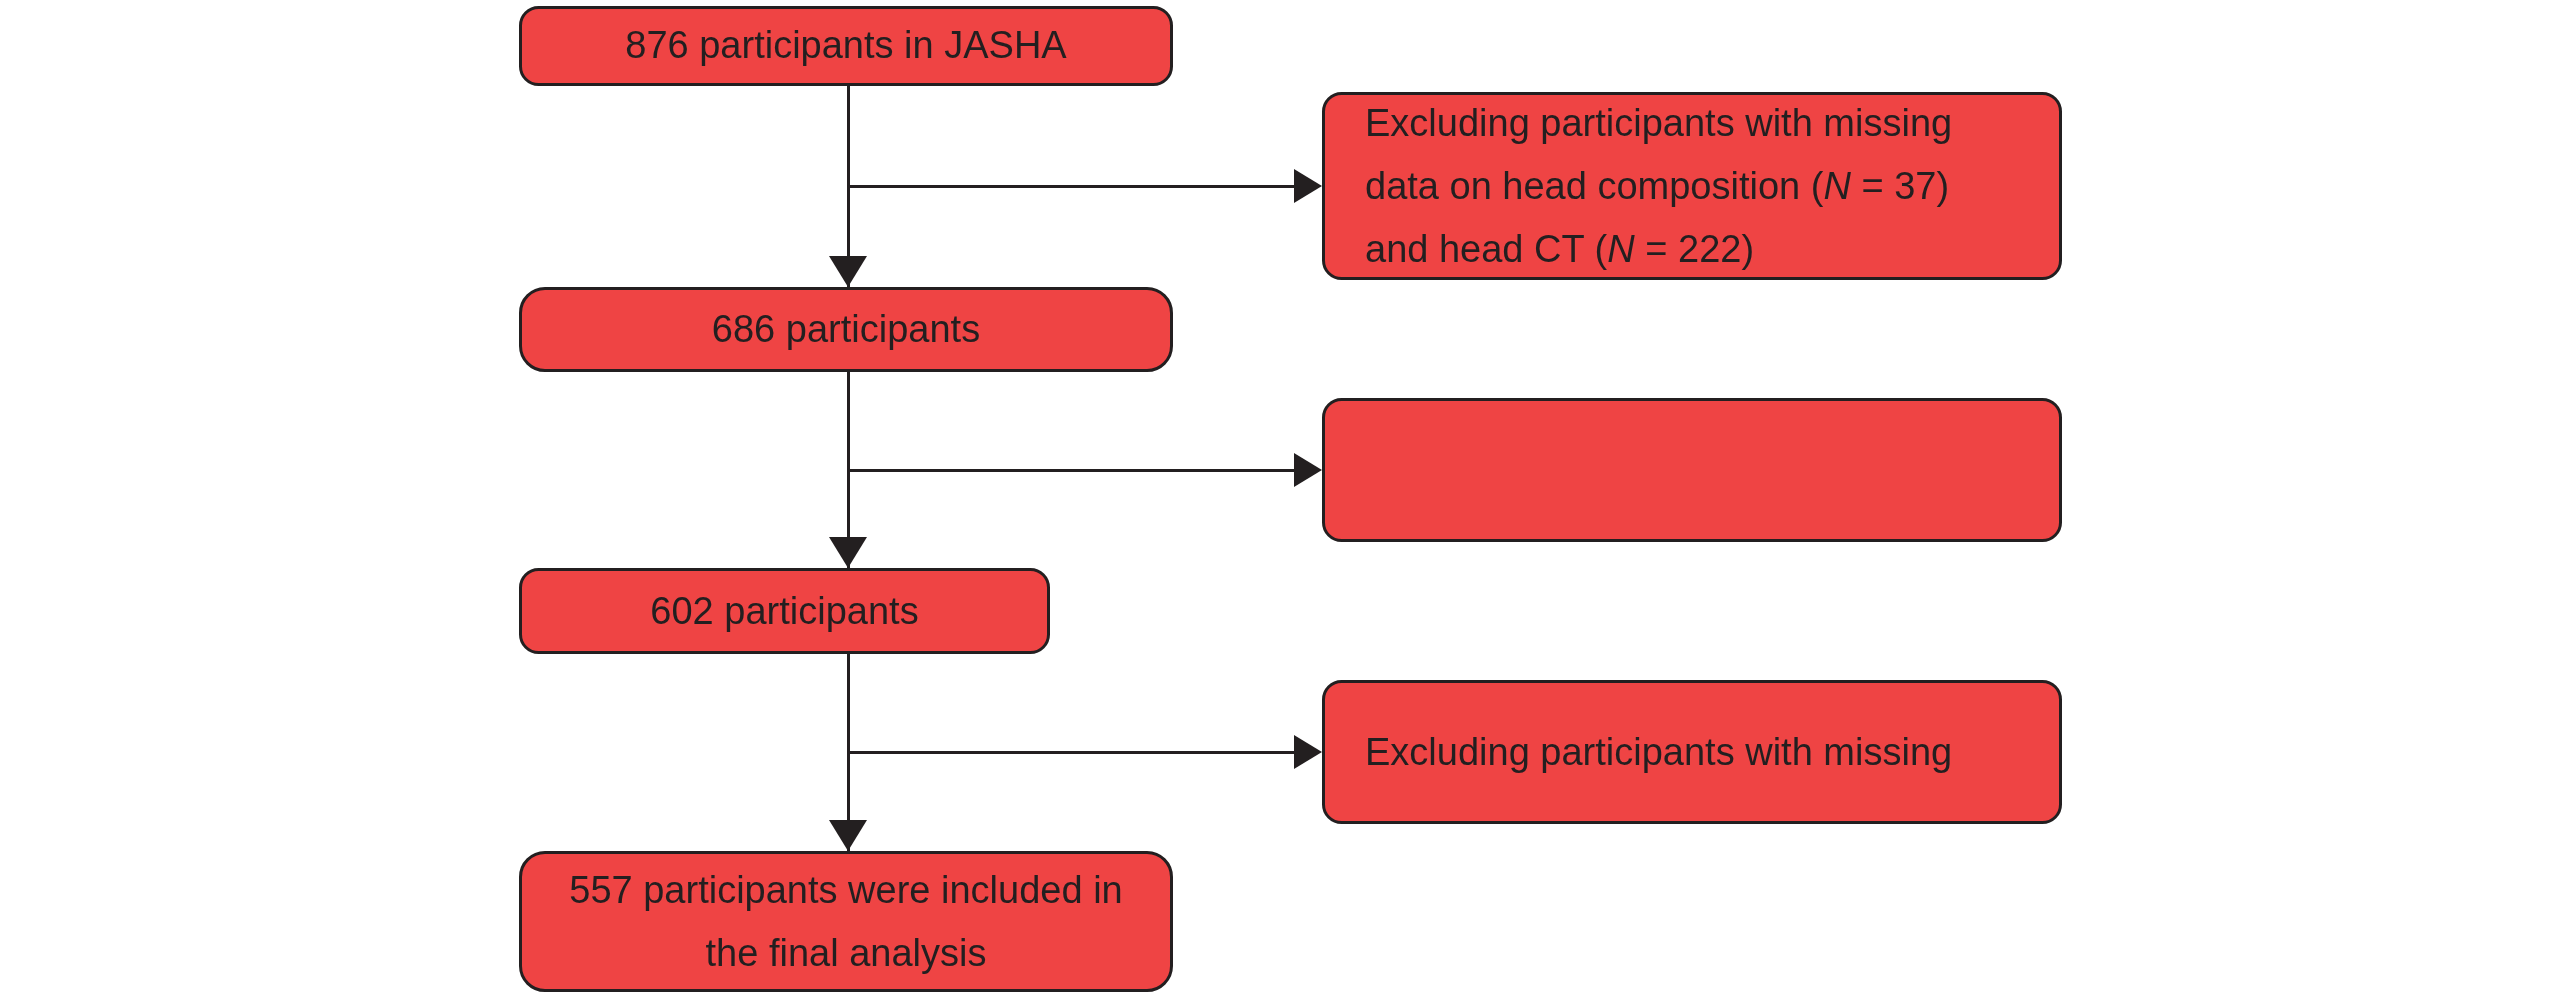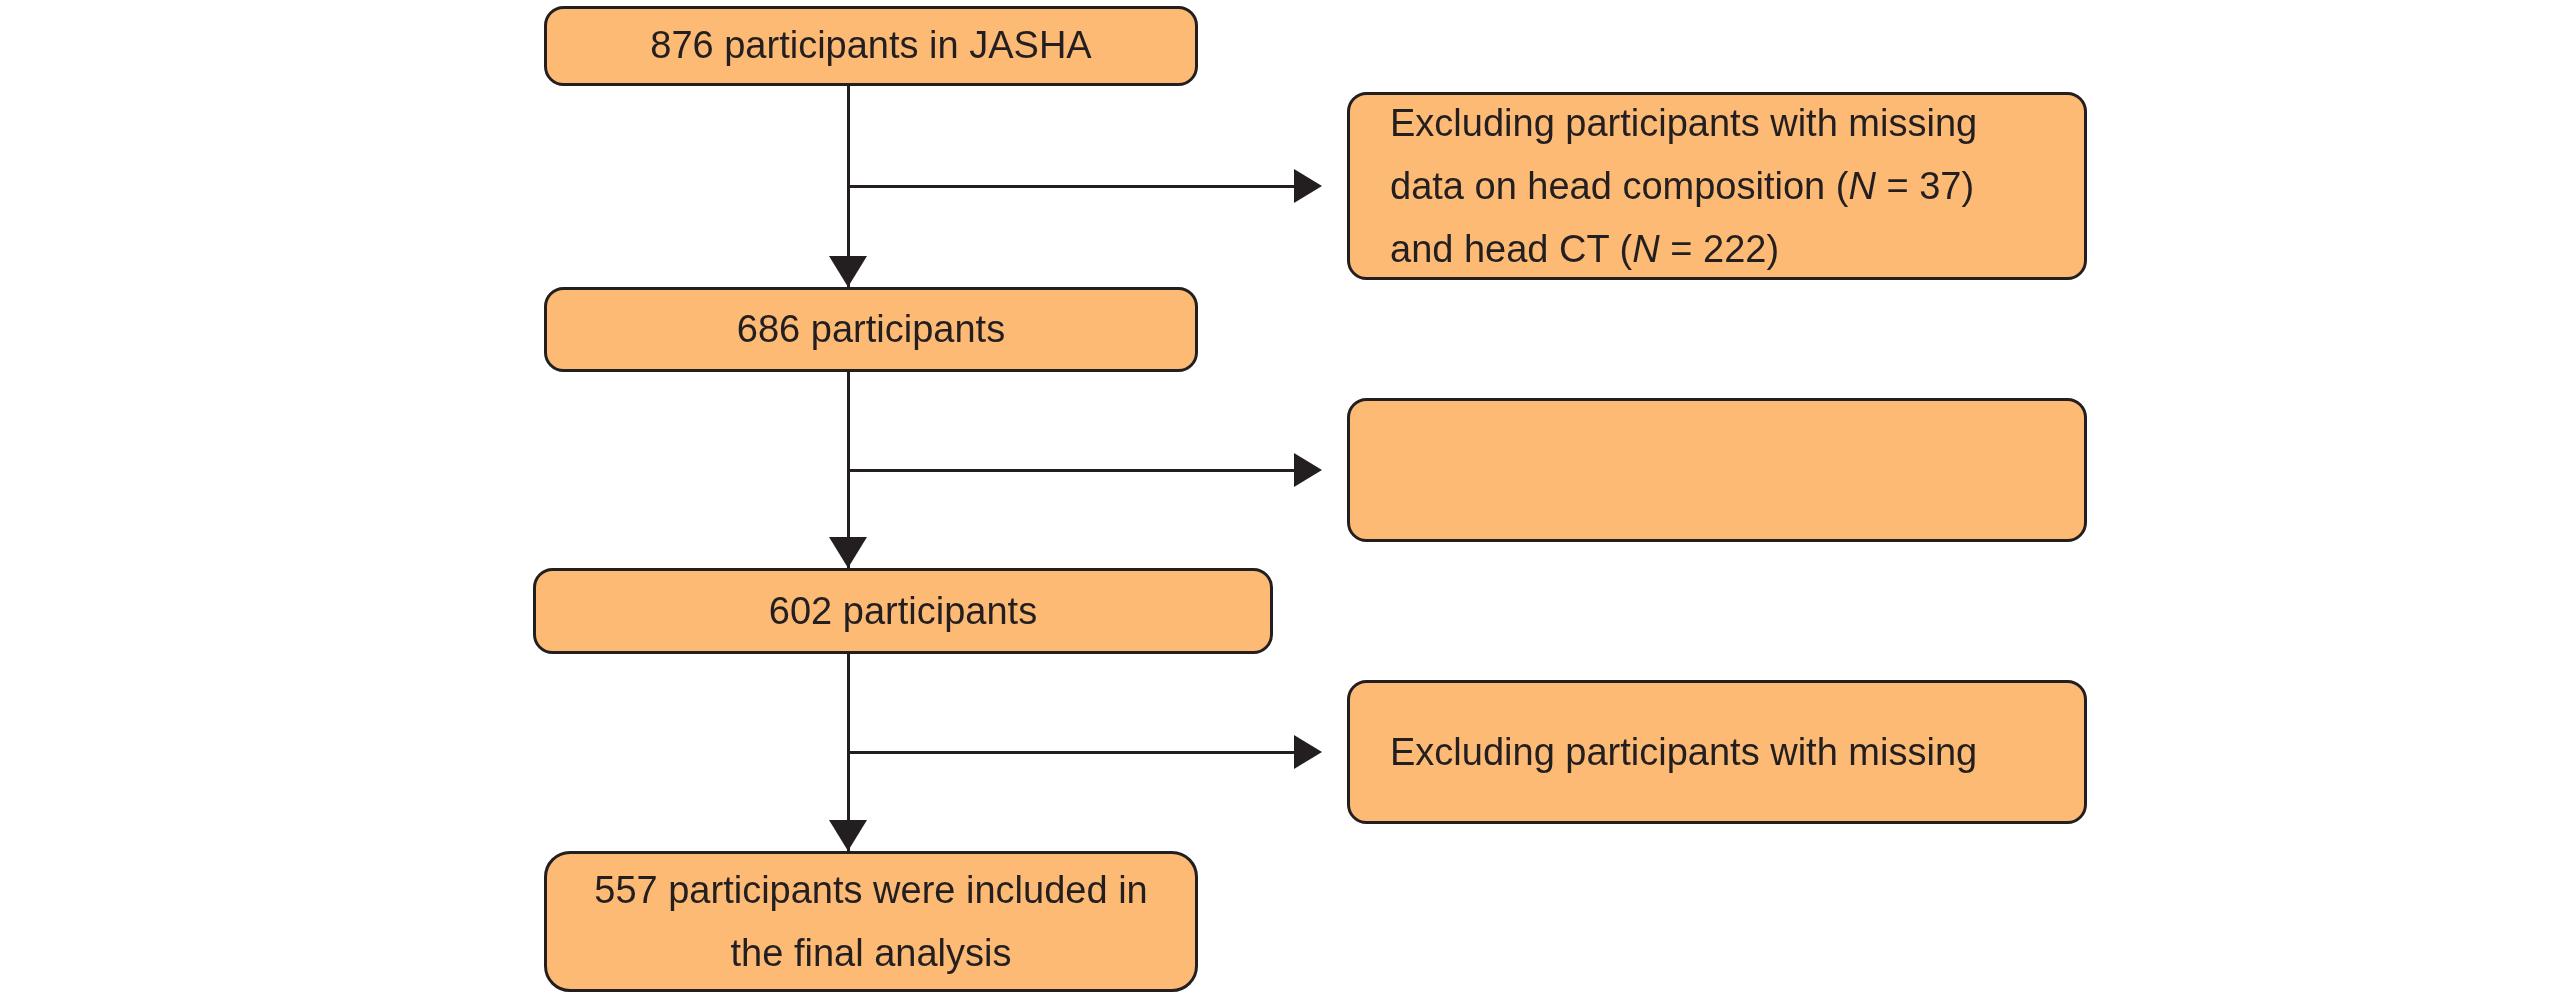--- a/index.html
+++ b/index.html
@@ -14,42 +14,41 @@
     background: #ffffff;
     font-family: "Liberation Sans", sans-serif;
     color: #231f20;
     overflow: hidden;
   }
   .box {
     position: absolute;
     box-sizing: border-box;
     border: 3.3px solid #231f20;
     border-radius: 19.6px;
-    background: #fdba74;
+    background: #ef4444;
     display: flex;
     align-items: center;
     justify-content: center;
     font-size: 38px;
     line-height: 63px;
-    margin-left: 25px;
   }
   .box.main { text-align: center; }
   .box.excl {
     justify-content: flex-start;
     text-align: left;
     padding-left: 40px;
     padding-right: 19.6px;
   }
   .box .line { white-space: nowrap; }
   .it { font-style: italic; }
 
   
   .b1 { left: 519px; top: 5.7px;    width: 654px; height: 80px;  }
-  .b2 { left: 519px; top: 287px;  width: 654px; height: 85px; }
-  .b3 { left: 508px; top: 568px;  width: 740px; height: 86px; }
+  .b2 { left: 519px; top: 287px;  width: 654px; height: 85px; border-radius: 26px; }
+  .b3 { left: 519px; top: 568px;  width: 531px; height: 86px; }
   .b4 { left: 519px; top: 851px; width: 654px; height: 141px; border-radius: 26px; }
 
   
   .e1 { left: 1322px; top: 92px; width: 740px; height: 188px; }
   .e2 { left: 1322px; top: 398px; width: 740px; height: 144px; }
   .e3 { left: 1322px; top: 680px; width: 740px; height: 144px; }
 
   .vline {
     position: absolute;
     left: 847px;

